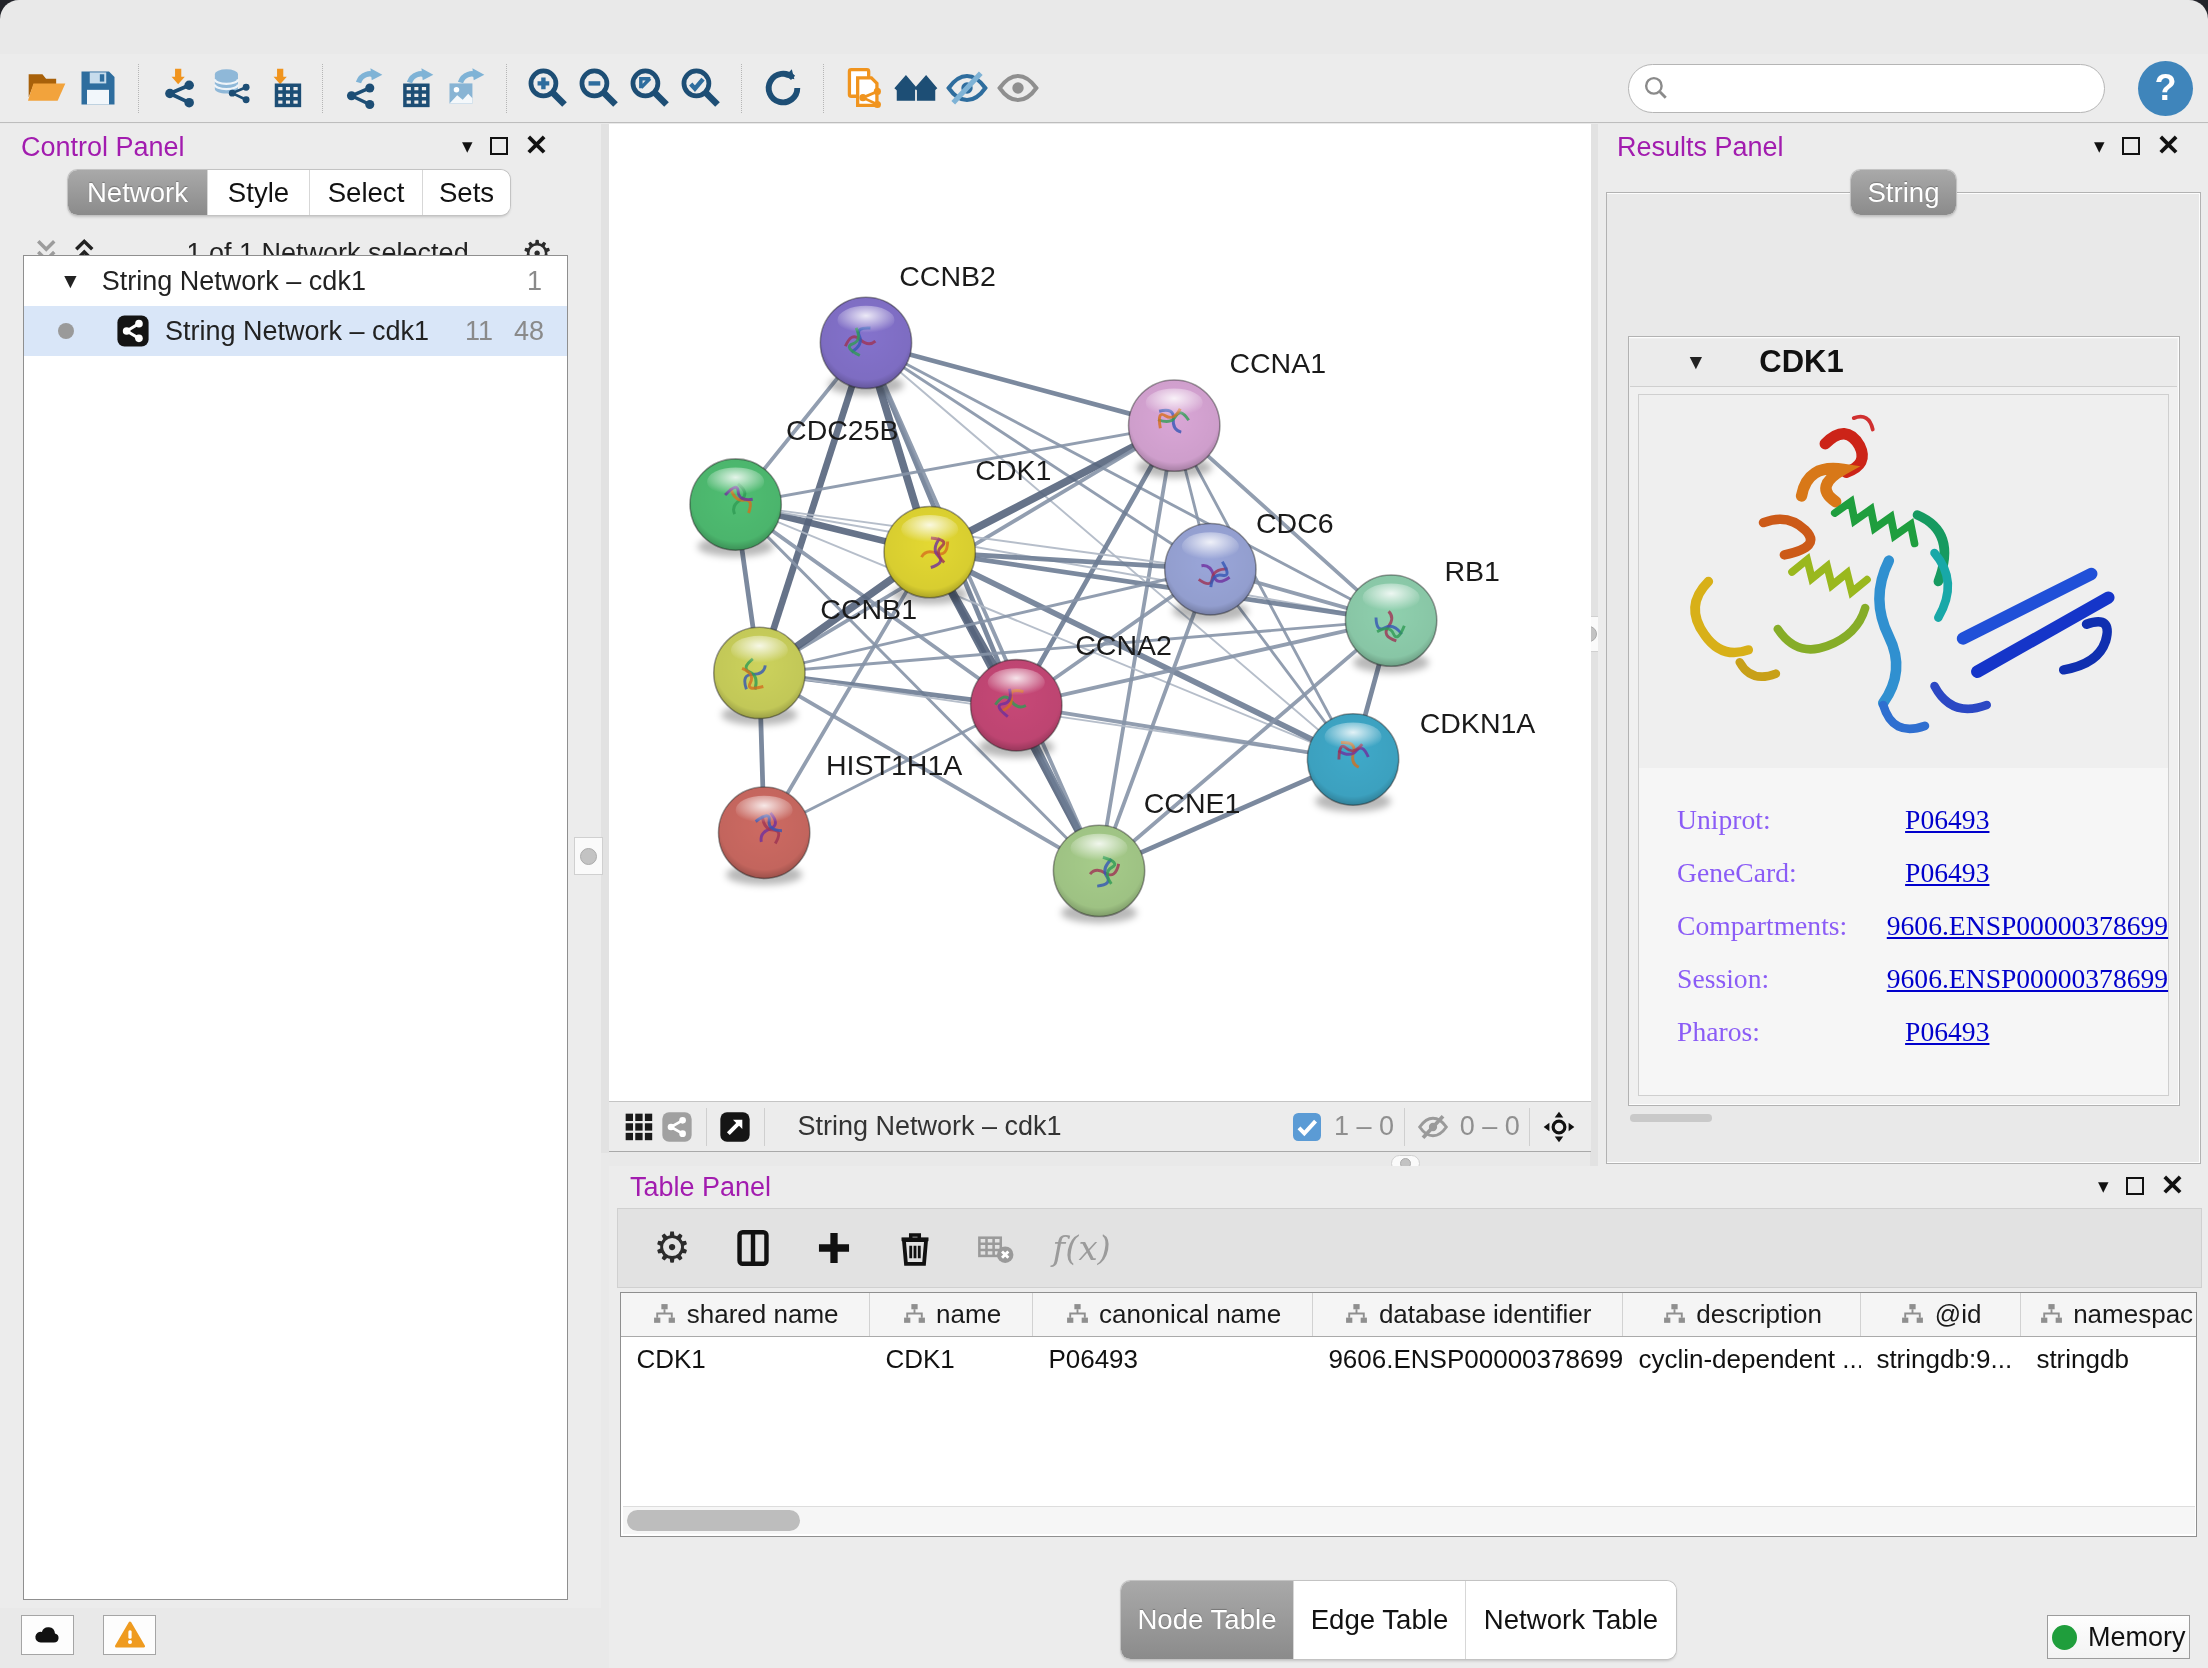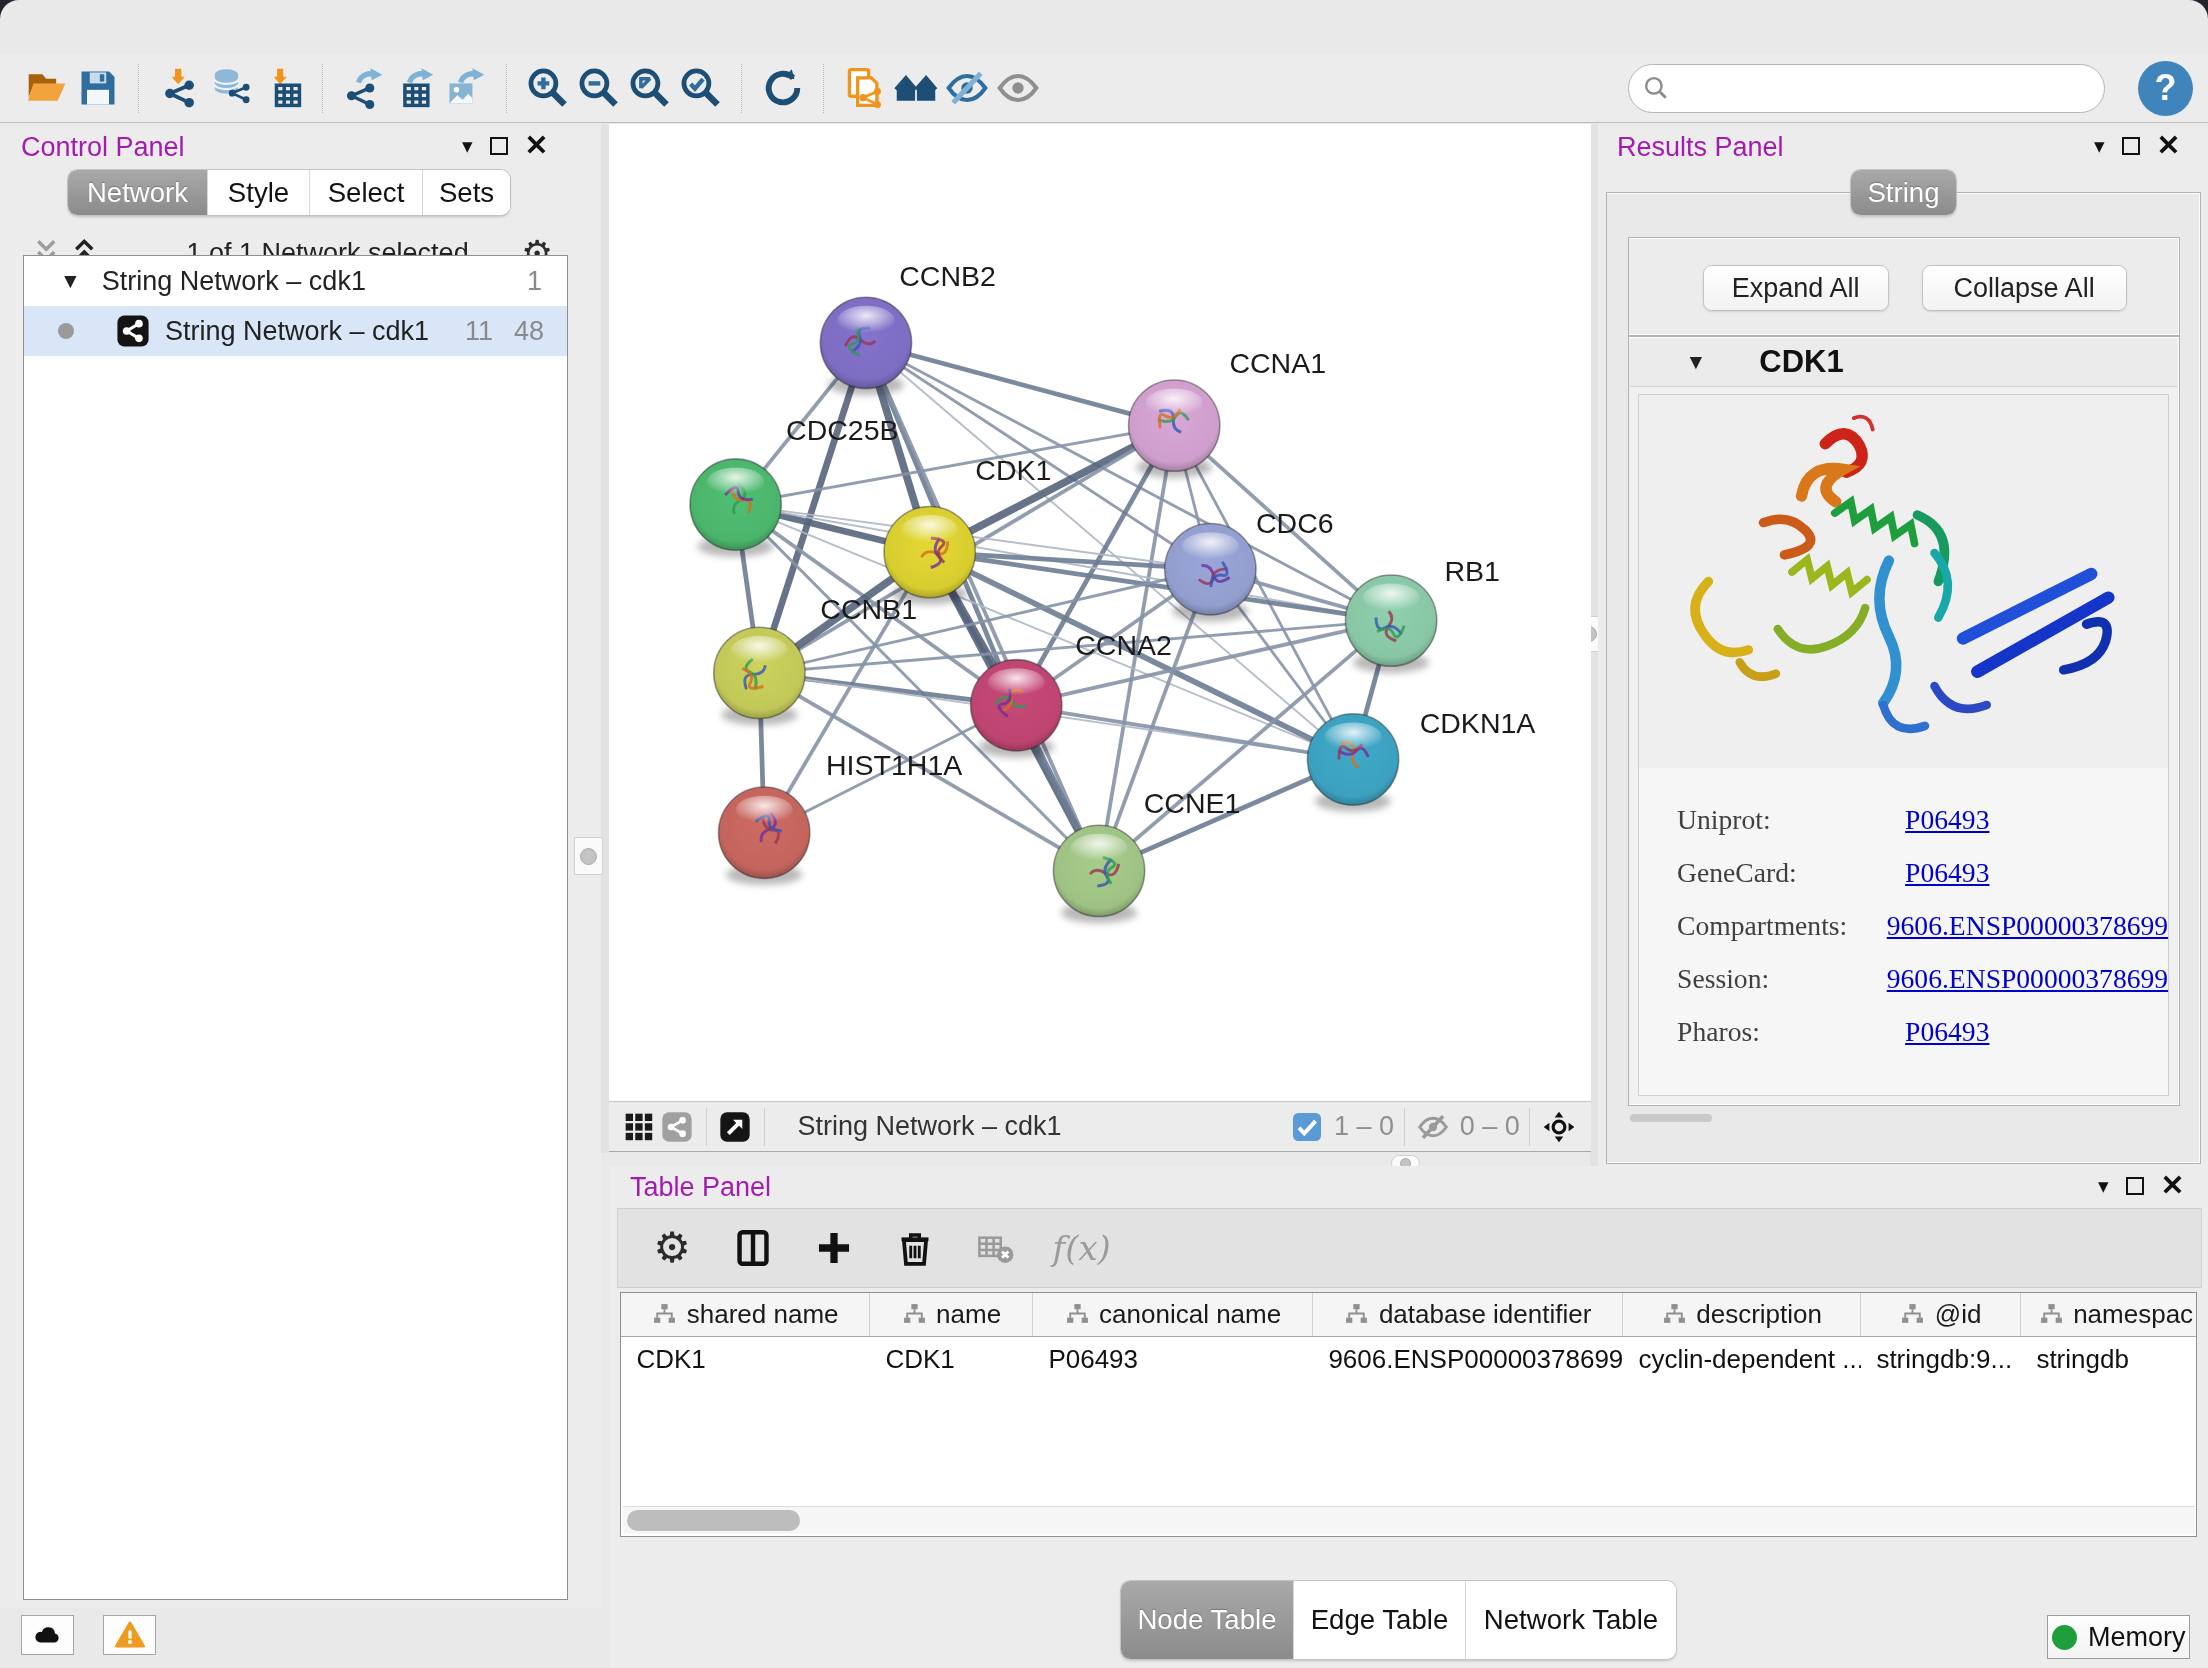--- a/index.html
+++ b/index.html
@@ -82,21 +82,21 @@
   #rp-section{position:absolute;left:21px;top:143px;width:552px;height:770px;background:#f0f0f0;}
   #rp-sec-head{position:absolute;left:1.9px;top:1.9px;right:1.9px;height:48px;background:#ebebeb;
     border-bottom:1px solid #cfcfcf;display:flex;align-items:center;}
   #rp-gene{font-size:31px;font-weight:bold;color:#111;margin-left:53px;}
   #rp-body{position:absolute;left:9.5px;top:57px;right:9.5px;bottom:9.5px;background:#f6f6f6;border:1px solid #cfcfcf;}
   #rp-desc{height:46px;line-height:46px;font-size:28.5px;color:#222;padding-left:17px;border-bottom:1px solid #e2e2e2;}
   #rp-protein{height:373px;background:#efefef;display:flex;align-items:center;}
   #rp-crosslinks{font-family:"Liberation Serif",serif;padding:15px 0 0 17px;}
   #cl-head{font-size:30px;font-weight:bold;color:#111;}
   .cl-row{display:flex;margin-top:21px;}
-  .cl-label{width:228px;font-size:27.6px;color:#404040;margin-left:21px;}
+  .cl-label{width:228px;font-size:27.6px;color:#8b5cf6;margin-left:21px;}
   .cl-value{font-size:27.6px;}
   .cl-value a{color:#0000cc;text-decoration:underline;cursor:pointer;}
   #rp-thumb{position:absolute;left:23px;top:921px;width:82px;height:7.6px;background:#c9c9c9;border-radius:3.8px;}
   
   #table-panel{position:absolute;left:609px;top:1166px;width:1600px;height:502px;background:#ececec;}
   #tp-toolbar{position:absolute;left:7.6px;top:42px;width:1585px;height:80px;background:#e2e2e2;
     border:1px solid #d0d0d0;display:flex;align-items:center;padding-left:30px;gap:32px;}
   .tpb{width:49px;height:49px;display:flex;align-items:center;justify-content:center;cursor:pointer;}
   .tpb svg{width:38px;height:38px;}
   #fx-label{font-family:"DejaVu Serif",serif;font-style:italic;font-size:34px;color:#9b9b9b;cursor:pointer;}
@@ -614,24 +614,20 @@
     <div style="position:absolute;left:19px;top:7.6px" class="panel-title">Results Panel</div>
     <div class="float-ctrls" style="left:496px;top:9.5px">
       <span class="fc-arrow">▾</span>
       <span class="fc-square"></span>
       <span class="fc-close">✕</span>
     </div>
     <div id="rp-tab" class="seg">
         <span class="t sel">String</span>
       </div>
     <div id="rp-outer" class="sunken">
-      <div id="rp-expand-box" class="sunken">
-        <span class="rp-btn" style="left:74px;width:186px">Expand All</span>
-        <span class="rp-btn" style="left:293px;width:205px">Collapse All</span>
-      </div>
       <div id="rp-section" class="sunken">
         <div id="rp-sec-head">
           <span style="margin-left:55px;font-size:21px">▼</span>
           <span id="rp-gene">CDK1</span>
         </div>
         <div id="rp-body">
           <div id="rp-protein">
             <svg width="514" height="361" viewBox="0 0 540 380" style="margin-left:9.5px">
               <g fill="none" stroke-linecap="round">
                 <path d="M215 18q16-6 20 12" stroke="#d03030" stroke-width="4"></path>

